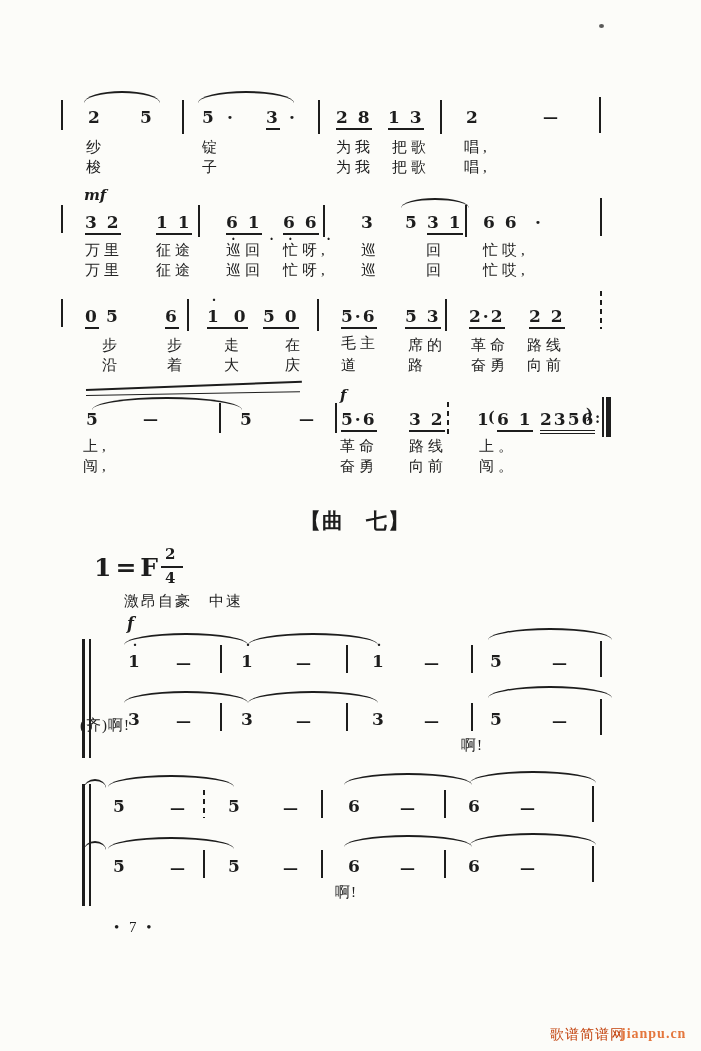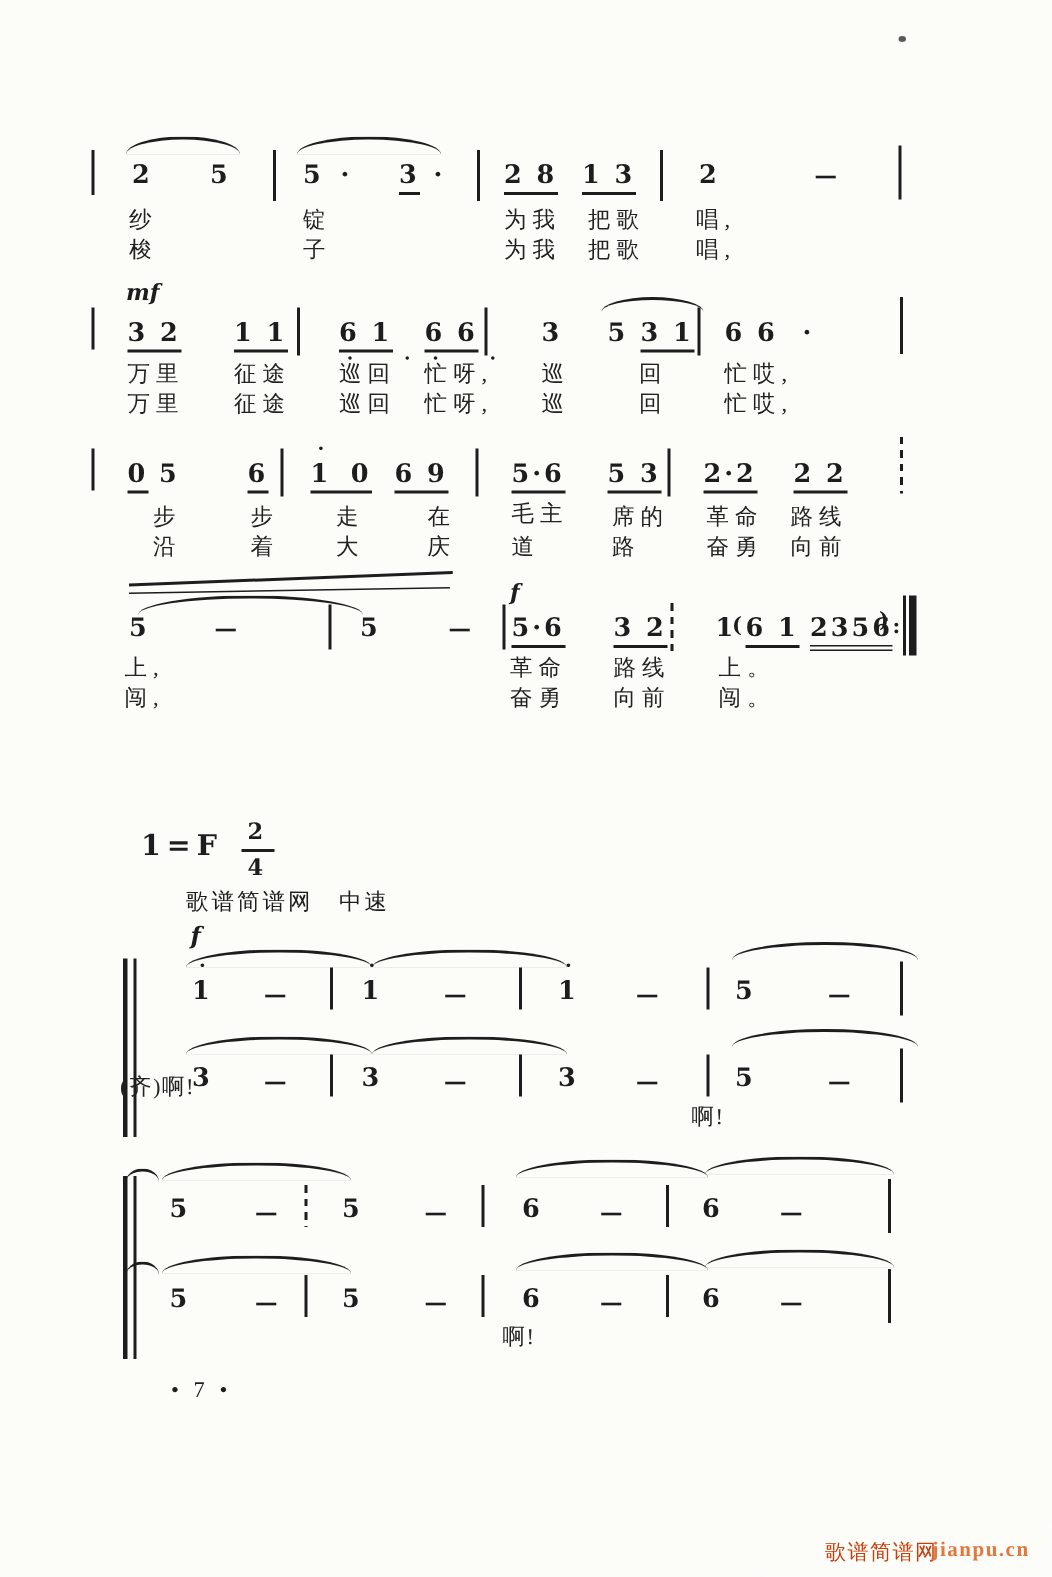--- a/index.html
+++ b/index.html
@@ -19,21 +19,21 @@
   .dyn{position:absolute;font-family:"DejaVu Serif",serif;font-style:italic;font-weight:bold;
        font-size:15px;color:#1d1d1d}
   .arc{position:absolute;height:12px;border-top:2px solid #1d1d1d;
        border-radius:50% 50% 0 0 / 100% 100% 0 0}
   .wedge{position:absolute;height:0;border-top:2px solid #1d1d1d;transform-origin:left center}
   .bracket{position:absolute;width:9px;border-left:3px solid #1d1d1d;border-right:2px solid #1d1d1d}
   .hi{position:relative;display:inline-block}
   .odot{position:absolute;top:-8px;left:50%;transform:translateX(-50%);font-size:13px;line-height:6px;letter-spacing:0}
   .ld{position:absolute;font-size:14px;font-weight:bold;letter-spacing:15px;line-height:8px;color:#1d1d1d;white-space:pre}
   .title{position:absolute;font-weight:bold;font-size:21px;letter-spacing:1px;white-space:pre}
-  .keysig{position:absolute;font-family:"DejaVu Serif",serif;font-weight:bold;font-size:19px;letter-spacing:4px}
+  .keysig{position:absolute;font-family:"DejaVu Serif",serif;font-weight:bold;font-size:25px;letter-spacing:4px}
   .fracnum{position:absolute;font-family:"DejaVu Serif",serif;font-weight:bold;font-size:15px}
   .fracline{position:absolute;height:2px;background:#1d1d1d}
   .tempo{position:absolute;font-size:15px;letter-spacing:2px;white-space:pre}
   .pagenum{position:absolute;font-size:15px;letter-spacing:3px;white-space:pre}
   .wm{position:absolute;font-size:14px;letter-spacing:1px;white-space:pre}
   .speck{position:absolute;width:5px;height:4px;background:#3c3c3c;border-radius:50%;opacity:.85}
 </style>
 </head>
 <body>
 
@@ -103,21 +103,21 @@
   <span class="lyr" style="left:361px;top:260px">巡</span>
   <span class="lyr" style="left:426px;top:260px">回</span>
   <span class="lyr" style="left:483px;top:260px">忙哎,</span>
 
   <div class="bar" style="left:61px;top:299px;height:28px"></div>
   <span class="note u" style="left:85px;top:305px">0</span>
   <span class="note" style="left:106px;top:305px">5</span>
   <span class="note u" style="left:165px;top:305px">6</span>
   <div class="bar" style="left:187px;top:299px;height:32px"></div>
   <span class="note u" style="left:207px;top:305px"><span class="hi"><span class="odot">·</span><span>1</span></span><span style="margin-left:13px">0</span></span>
-  <span class="note u" style="left:263px;top:305px">6 9</span>
+  <span class="note u" style="left:263px;top:305px">5 0</span>
   <div class="bar" style="left:317px;top:299px;height:32px"></div>
   <span class="note u" style="left:341px;top:305px">5·6</span>
   <span class="note u" style="left:405px;top:305px">5 3</span>
   <div class="bar" style="left:445px;top:299px;height:32px"></div>
   <span class="note u" style="left:469px;top:305px">2·2</span>
   <span class="note u" style="left:529px;top:305px">2 2</span>
   <div class="bar dashed" style="left:600px;top:291px;height:38px"></div>
 
   <span class="lyr" style="left:102px;top:335px">步</span>
   <span class="lyr" style="left:167px;top:335px">步</span>
@@ -161,25 +161,26 @@
 
   <span class="lyr" style="left:83px;top:436px">上,</span>
   <span class="lyr" style="left:340px;top:436px">革命</span>
   <span class="lyr" style="left:409px;top:436px">路线</span>
   <span class="lyr" style="left:479px;top:436px">上。</span>
   <span class="lyr" style="left:83px;top:456px">闯,</span>
   <span class="lyr" style="left:340px;top:456px">奋勇</span>
   <span class="lyr" style="left:409px;top:456px">向前</span>
   <span class="lyr" style="left:479px;top:456px">闯。</span>
 
+  <span class="title" style="left:300px;top:507px">【曲　七】</span>
   <span class="keysig" style="left:94px;top:553px">1=F</span>
   <span class="fracnum" style="left:165px;top:545px">2</span>
   <div class="fracline" style="left:161px;top:566px;width:22px"></div>
   <span class="fracnum" style="left:165px;top:569px">4</span>
-  <span class="tempo" style="left:124px;top:592px">歌谱简谱网　中速</span>
+  <span class="tempo" style="left:124px;top:592px">激昂自豪　中速</span>
   <span class="dyn" style="left:127px;top:614px;font-size:16px">f</span>
 
   <div class="bracket" style="left:82px;top:639px;height:119px"></div>
   <div class="arc" style="left:124px;top:633px;width:124px"></div>
   <div class="arc" style="left:248px;top:633px;width:130px"></div>
   <div class="arc" style="left:488px;top:628px;width:124px"></div>
   <span class="note" style="left:128px;top:650px"><span class="hi"><span class="odot">·</span><span>1</span></span></span>
   <span class="note dsh" style="left:176px;top:652px">—</span>
   <div class="bar" style="left:220px;top:645px;height:28px"></div>
   <span class="note" style="left:241px;top:650px"><span class="hi"><span class="odot">·</span><span>1</span></span></span>

